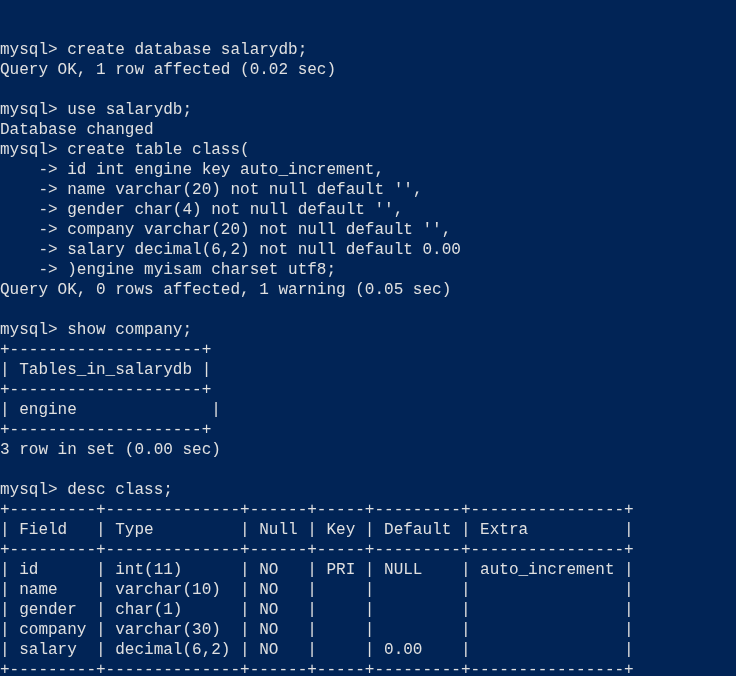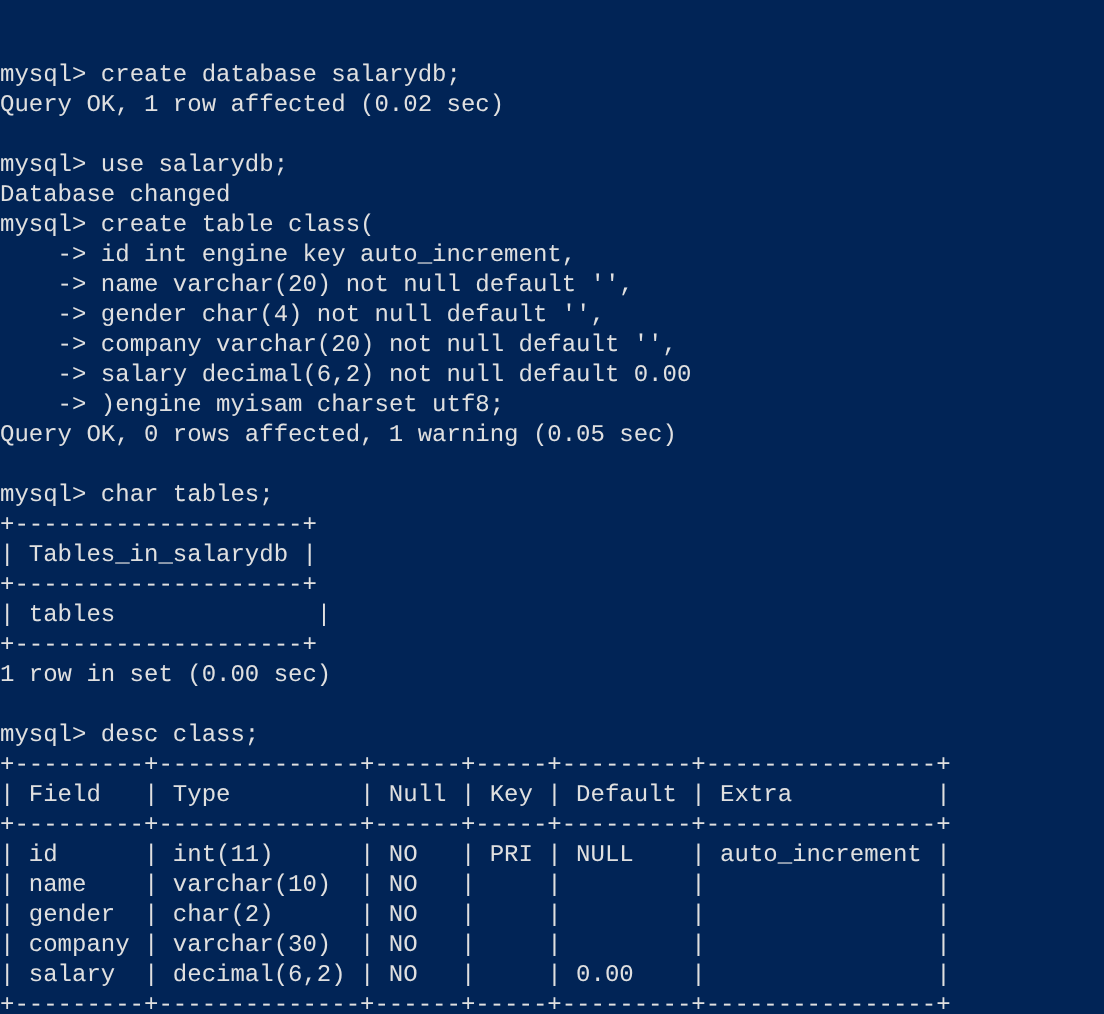--- a/index.html
+++ b/index.html
@@ -28,35 +28,35 @@
 <span>Database changed</span>
 <span>mysql&gt;</span> <span>create table class(</span>
 <span>    -&gt;</span> <span>id int engine key auto_increment,</span>
 <span>    -&gt;</span> <span>name varchar(20) not null default '',</span>
 <span>    -&gt;</span> <span>gender char(4) not null default '',</span>
 <span>    -&gt;</span> <span>company varchar(20) not null default '',</span>
 <span>    -&gt;</span> <span>salary decimal(6,2) not null default 0.00</span>
 <span>    -&gt;</span> <span>)engine myisam charset utf8;</span>
 <span>Query OK, 0 rows affected, 1 warning (0.05 sec)</span>
 
-<span>mysql&gt;</span> <span>char tables;</span>
+<span>mysql&gt;</span> <span>show company;</span>
 <span>+--------------------+</span>
 <span>| Tables_in_salarydb |</span>
 <span>+--------------------+</span>
-<span>| tables              |</span>
+<span>| engine              |</span>
 <span>+--------------------+</span>
-<span>1 row in set (0.00 sec)</span>
+<span>3 row in set (0.00 sec)</span>
 
 <span>mysql&gt;</span> <span>desc class;</span>
 <span>+---------+--------------+------+-----+---------+----------------+</span>
 <span>| Field   | Type         | Null | Key | Default | Extra          |</span>
 <span>+---------+--------------+------+-----+---------+----------------+</span>
 <span>| id      | int(11)      | NO   | PRI | NULL    | auto_increment |</span>
 <span>| name    | varchar(10)  | NO   |     |         |                |</span>
-<span>| gender  | char(2)      | NO   |     |         |                |</span>
+<span>| gender  | char(1)      | NO   |     |         |                |</span>
 <span>| company | varchar(30)  | NO   |     |         |                |</span>
 <span>| salary  | decimal(6,2) | NO   |     | 0.00    |                |</span>
 <span>+---------+--------------+------+-----+---------+----------------+</span>
 
 </div>
 
 
 
 
 

